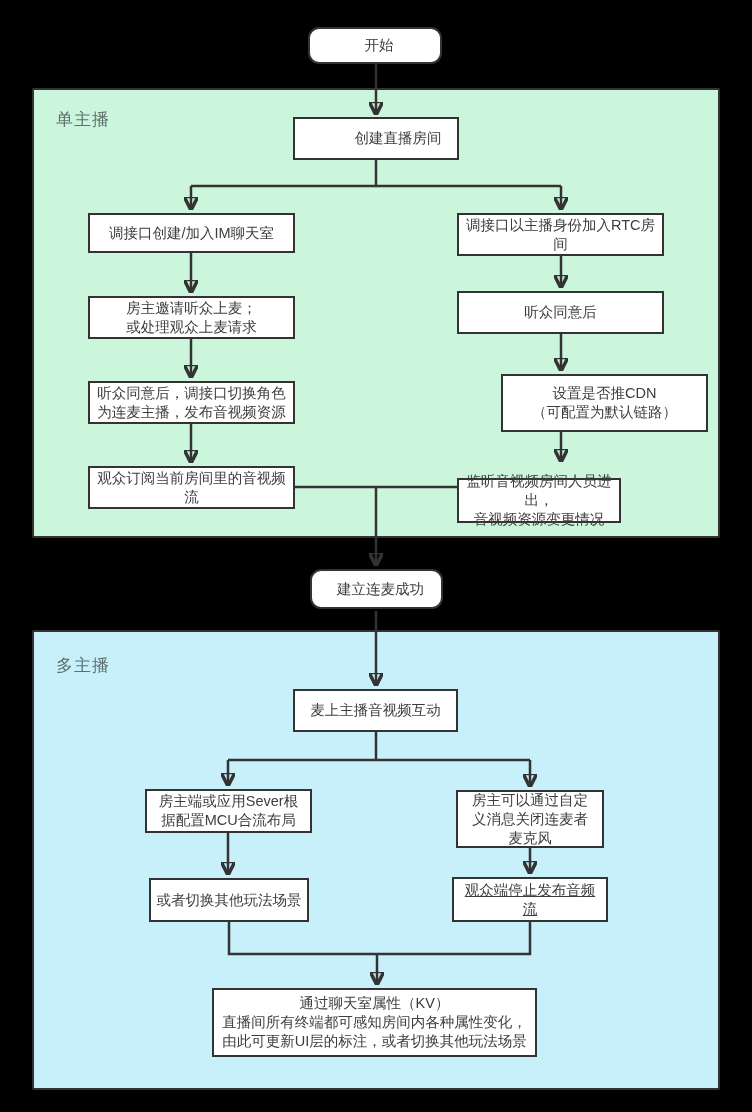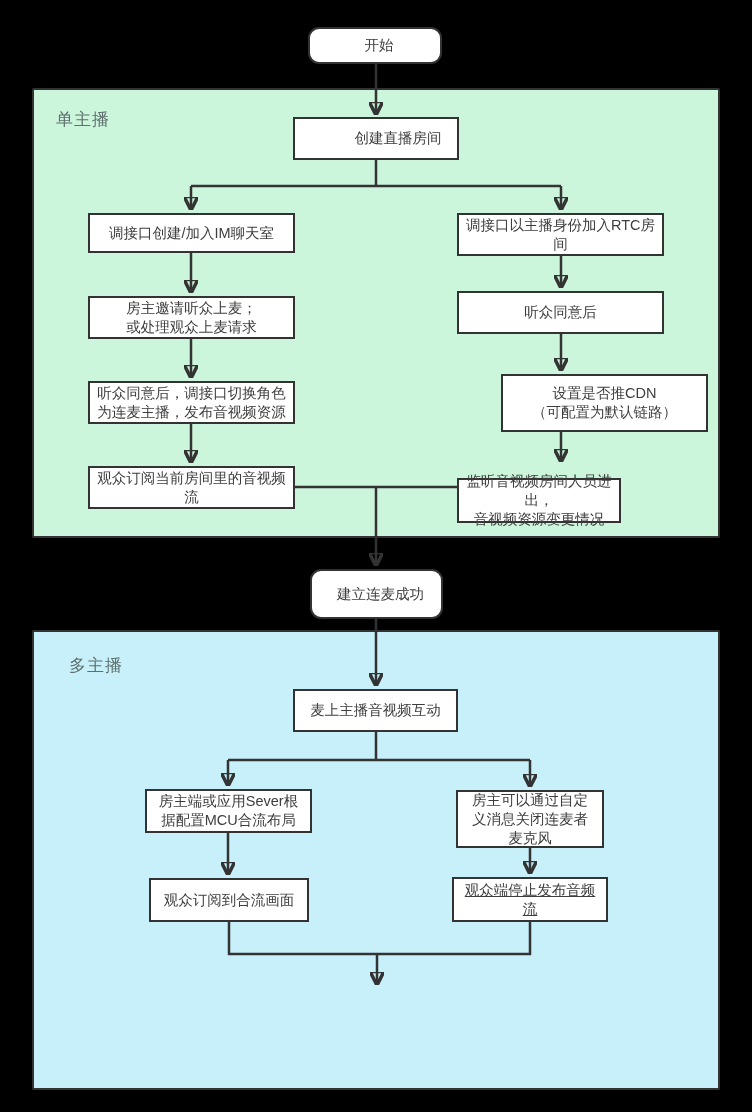--- a/index.html
+++ b/index.html
@@ -33,21 +33,21 @@
 </style>
 </head>
 <body>
 
 <div id="canvas">
 
   <div class="section single">
     <span class="section-label" style="left:22px;top:18px;">单主播</span>
   </div>
   <div class="section multi">
-    <span class="section-label" style="left:22px;top:22px;margin-left:13px;">多主播</span>
+    <span class="section-label" style="left:22px;top:22px;">多主播</span>
   </div>
 
   <svg id="wires" width="752" height="1112" viewBox="0 0 752 1112">
     <defs>
       <marker id="arrow" viewBox="0 0 10 10" refX="9" refY="5" markerWidth="5.5" markerHeight="5.5" orient="auto-start-reverse">
         <path d="M0,0 L10,5 L0,10 z" fill="currentColor" stroke="none"></path>
       </marker>
     </defs>
     <path d="M376,64 V114" marker-end="url(#arrow)"></path>
     <path d="M376,160 V186 M191,186 H561"></path>
@@ -84,28 +84,31 @@
 流</div>
 
   <div class="node" style="left:457px;top:213px;width:207px;height:43px;">调接口以主播身份加入RTC房
 间</div>
   <div class="node" style="left:457px;top:291px;width:207px;height:43px;">听众同意后</div>
   <div class="node" style="left:457px;top:374px;width:207px;height:58px;margin-left:44px;">设置是否推CDN
 （可配置为默认链路）</div>
   <div class="node" style="left:457px;top:478px;width:164px;height:45px;">监听音视频房间人员进出，
 音视频资源变更情况</div>
 
-  <div class="node rounded" style="left:310px;top:569px;width:133px;height:50px;">建立连麦成功</div>
+  <div class="node rounded" style="left:310px;top:569px;width:133px;height:40px;">建立连麦成功</div>
 
   <div class="node" style="left:145px;top:789px;width:167px;height:44px;">房主端或应用Sever根
 据配置MCU合流布局</div>
 
   <div class="node" style="left:293px;top:689px;width:165px;height:43px;">麦上主播音视频互动</div>
   <div class="node" style="left:456px;top:790px;width:148px;height:58px;">房主可以通过自定
 义消息关闭连麦者
 麦克风</div>
 
-  <div class="node" style="left:149px;top:878px;width:160px;height:44px;">观众订阅到合流画面</div>
+  <div class="node" style="left:149px;top:878px;width:160px;height:44px;">或者切换其他玩法场景</div>
   <div class="node" style="left:452px;top:877px;width:156px;height:45px;text-decoration:underline;">观众端停止发布音频
 流</div>
 
+  <div class="node" style="left:212px;top:988px;width:325px;height:69px;">通过聊天室属性（KV）
+直播间所有终端都可感知房间内各种属性变化，
+由此可更新UI层的标注，或者切换其他玩法场景</div>
 
 </div>
 
 </body></html>

